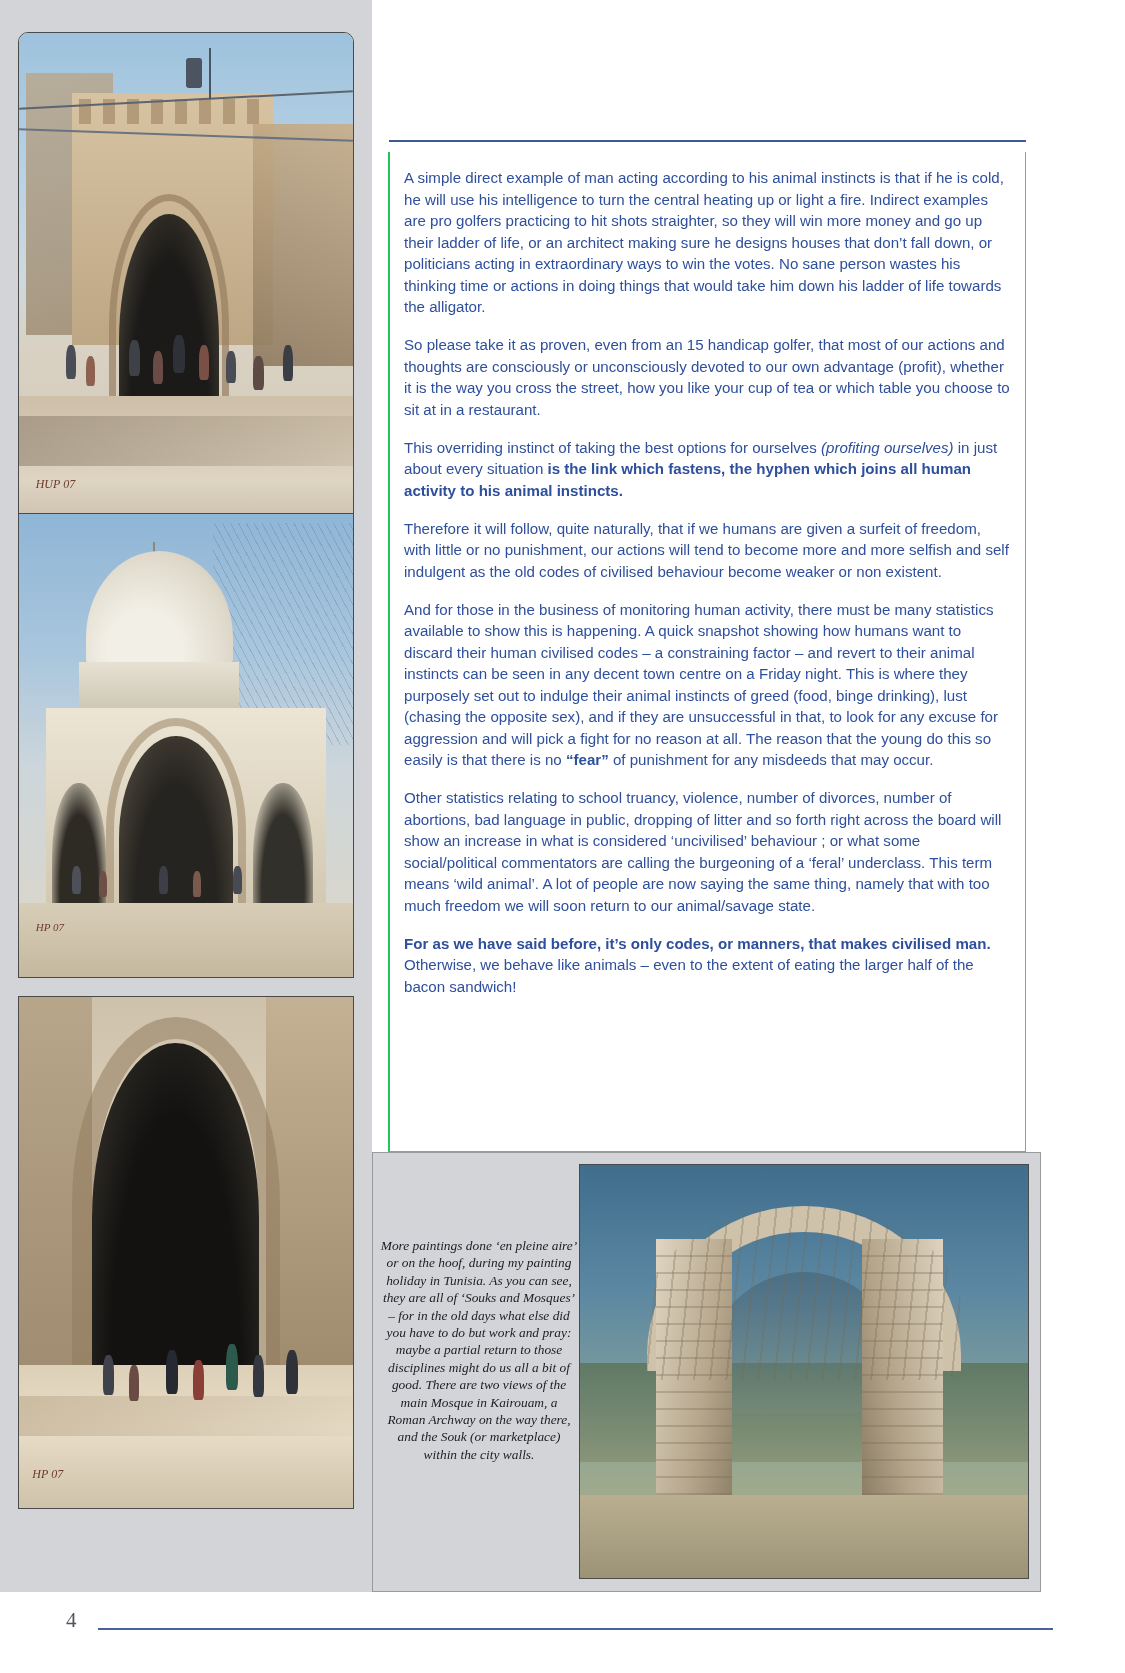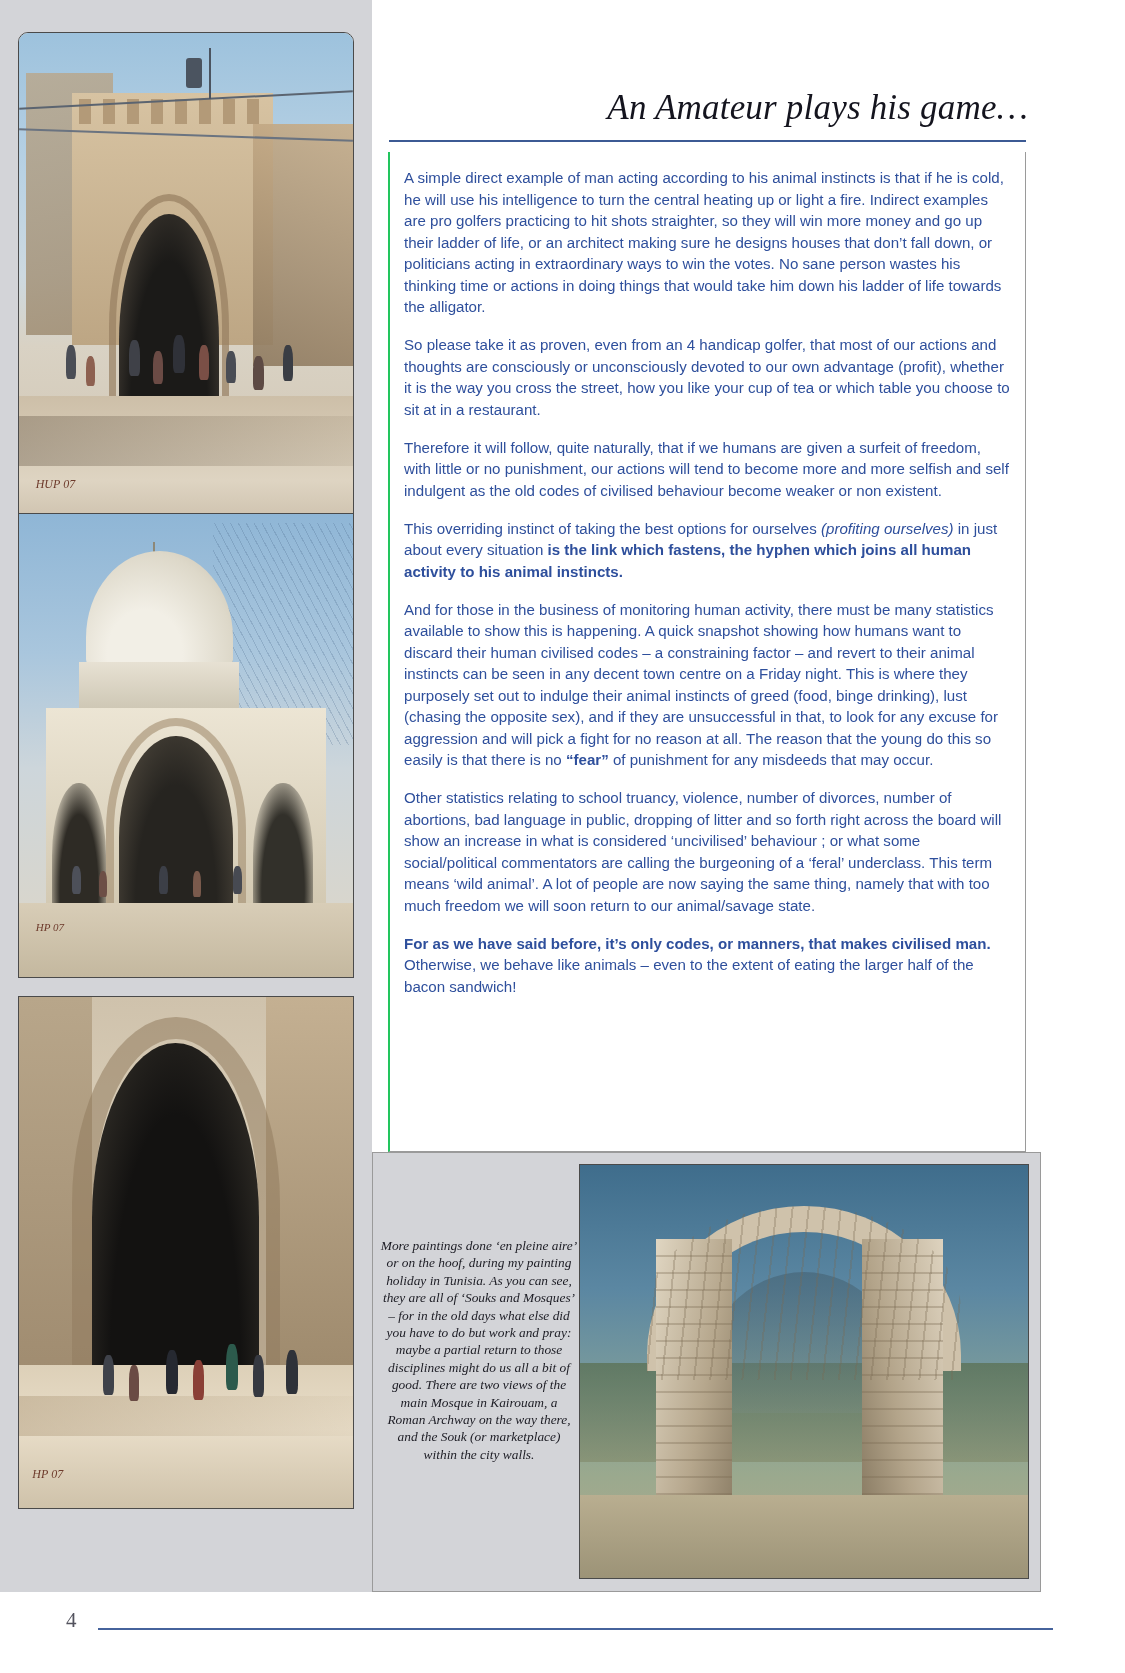--- a/index.html
+++ b/index.html
@@ -290,28 +290,27 @@
         <div class="fig" style="left:52%;top:71%;width:11px;height:40px;background:#8a3f36;"></div>
         <div class="fig" style="left:62%;top:68%;width:12px;height:46px;background:#2c5a4c;"></div>
         <div class="fig" style="left:70%;top:70%;width:11px;height:42px;background:#353840;"></div>
         <div class="fig" style="left:80%;top:69%;width:12px;height:44px;background:#2f3239;"></div>
         <div class="wl" id="s-sig">HP 07</div>
       </div>
     </div>
 
   </div>
 
-  <div class="title">An Amateur plays his game…</div>
   <div class="title-rule"></div>
 
   <div class="article" id="article-body">
       <p><span>A simple direct example of man acting according to his animal instincts is that if he is cold, he will use his intelligence to turn the central heating up or light a fire. Indirect examples are pro golfers practicing to hit shots straighter, so they will win more money and go up their ladder of life, or an architect making sure he designs houses that don’t fall down, or politicians acting in extraordinary ways to win the votes. No sane person wastes his thinking time or actions in doing things that would take him down his ladder of life towards the alligator.</span></p>
-      <p><span>So please take it as proven, even from an 4 handicap golfer, that most of our actions and thoughts are consciously or unconsciously devoted to our own advantage (profit), whether it is the way you cross the street, how you like your cup of tea or which table you choose to sit at in a restaurant.</span></p>
+      <p><span>So please take it as proven, even from an 15 handicap golfer, that most of our actions and thoughts are consciously or unconsciously devoted to our own advantage (profit), whether it is the way you cross the street, how you like your cup of tea or which table you choose to sit at in a restaurant.</span></p>
+      <p><span>This overriding instinct of taking the best options for ourselves </span><i>(profiting ourselves)</i><span> in just about every situation </span><b>is the link which fastens, the hyphen which joins all human activity to his animal instincts.</b></p>
       <p><span>Therefore it will follow, quite naturally, that if we humans are given a surfeit of freedom, with little or no punishment, our actions will tend to become more and more selfish and self indulgent as the old codes of civilised behaviour become weaker or non existent.</span></p>
-      <p><span>This overriding instinct of taking the best options for ourselves </span><i>(profiting ourselves)</i><span> in just about every situation </span><b>is the link which fastens, the hyphen which joins all human activity to his animal instincts.</b></p>
       <p><span>And for those in the business of monitoring human activity, there must be many statistics available to show this is happening. A quick snapshot showing how humans want to discard their human civilised codes – a constraining factor – and revert to their animal instincts can be seen in any decent town centre on a Friday night. This is where they purposely set out to indulge their animal instincts of greed (food, binge drinking), lust (chasing the opposite sex), and if they are unsuccessful in that, to look for any excuse for aggression and will pick a fight for no reason at all. The reason that the young do this so easily is that there is no </span><b>“fear”</b><span> of punishment for any misdeeds that may occur.</span></p>
       <p><span>Other statistics relating to school truancy, violence, number of divorces, number of abortions, bad language in public, dropping of litter and so forth right across the board  will show an increase in what is considered ‘uncivilised’ behaviour ; or what some social/political commentators are calling the burgeoning of a ‘feral’ underclass. This term means ‘wild animal’. A lot of people are now saying the same thing, namely that with too much freedom we will soon return to our animal/savage state.</span></p>
       <p><b>For as we have said before, it’s only codes, or manners, that makes civilised man.</b><span> Otherwise, we behave like animals – even to the extent of eating the larger half of the bacon sandwich!</span></p>
     </div>
 
   <div class="bottom-panel"></div>
 
   <div class="caption">More paintings done ‘en pleine aire’ or on the hoof, during my painting holiday in Tunisia. As you can see, they are all of ‘Souks and Mosques’ – for in the old days what else did you have to do but work and pray: maybe a partial return to those disciplines might do us all a bit of good.
 There are two views of the main Mosque in Kairouam, a Roman Archway on the way there, and the Souk (or marketplace) within the city walls.</div>
 

